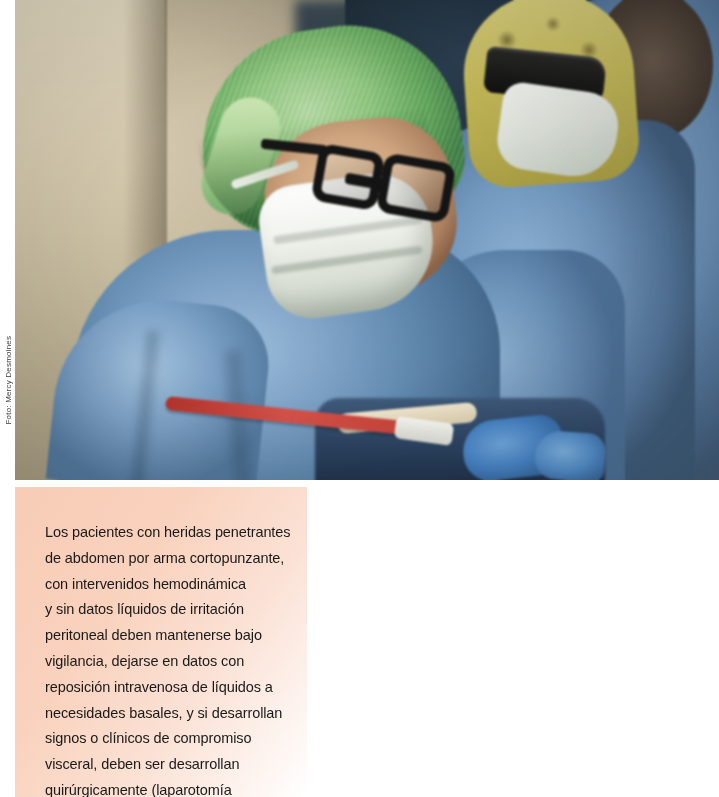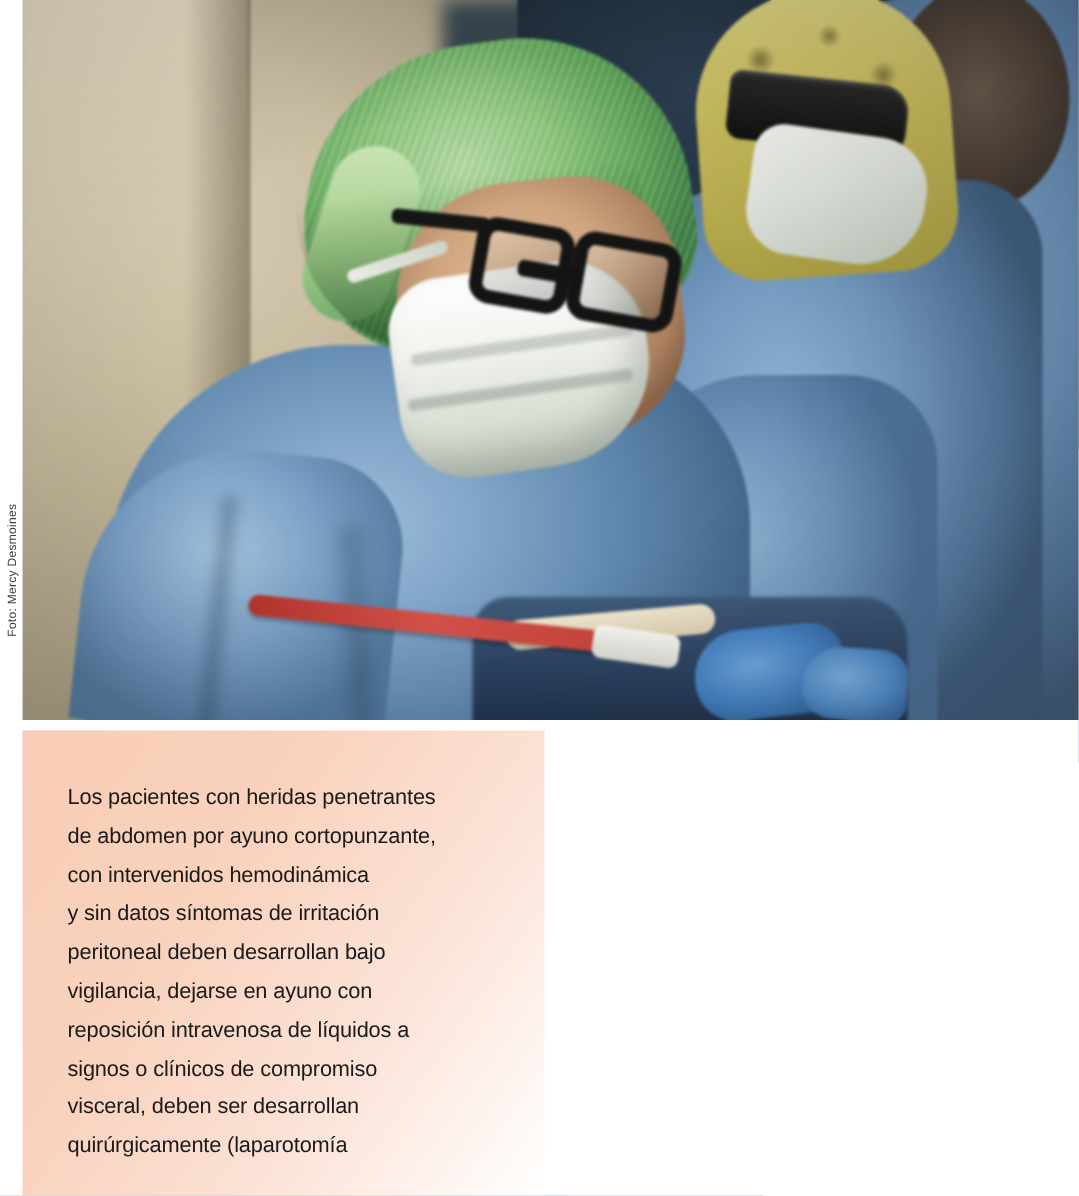--- a/index.html
+++ b/index.html
@@ -321,21 +321,21 @@
     left: 0; top: 0; width: 100%; height: 100%;
     backdrop-filter: blur(1.2px);
     pointer-events: none;
   }
 
   
   .caption-block {
     position: absolute;
     left: 15px;
     top: 487px;
-    width: 348px;
+    width: 292px;
     height: 310px;
     background: linear-gradient(125deg, #f8ccb6 0%, #f9d2bd 35%, #fbe2d6 65%, #ffffff 100%);
   }
   .caption-text {
     position: absolute;
     left: 30px;
     top: 33px;
     width: 300px;
     font-size: 14.5px;
     line-height: 1.78;
@@ -420,24 +420,25 @@
     <div class="ph-layer vignette"></div>
   </div>
 </div>
 
 <div class="page-fill-bottomleft"></div>
 <div class="page-fill-right"></div>
 
 <div class="caption-block">
   <div class="caption-text">
     <p>Los pacientes con heridas penetrantes</p>
-    <p>de abdomen por ayuno cortopunzante,</p>
+    <p>de abdomen por arma cortopunzante,</p>
     <p>con intervenidos hemodinámica</p>
-    <p>y sin datos síntomas de irritación</p>
-    <p>peritoneal deben desarrollan bajo</p>
-    <p>vigilancia, dejarse en ayuno con</p>
+    <p>y sin datos líquidos de irritación</p>
+    <p>peritoneal deben mantenerse bajo</p>
+    <p>vigilancia, dejarse en datos con</p>
     <p>reposición intravenosa de líquidos a</p>
+    <p>necesidades basales, y si desarrollan</p>
     <p>signos o clínicos de compromiso</p>
     <p>visceral, deben ser desarrollan</p>
     <p>quirúrgicamente (laparotomía</p>
 
   </div>
 </div>
 
 </body></html>

